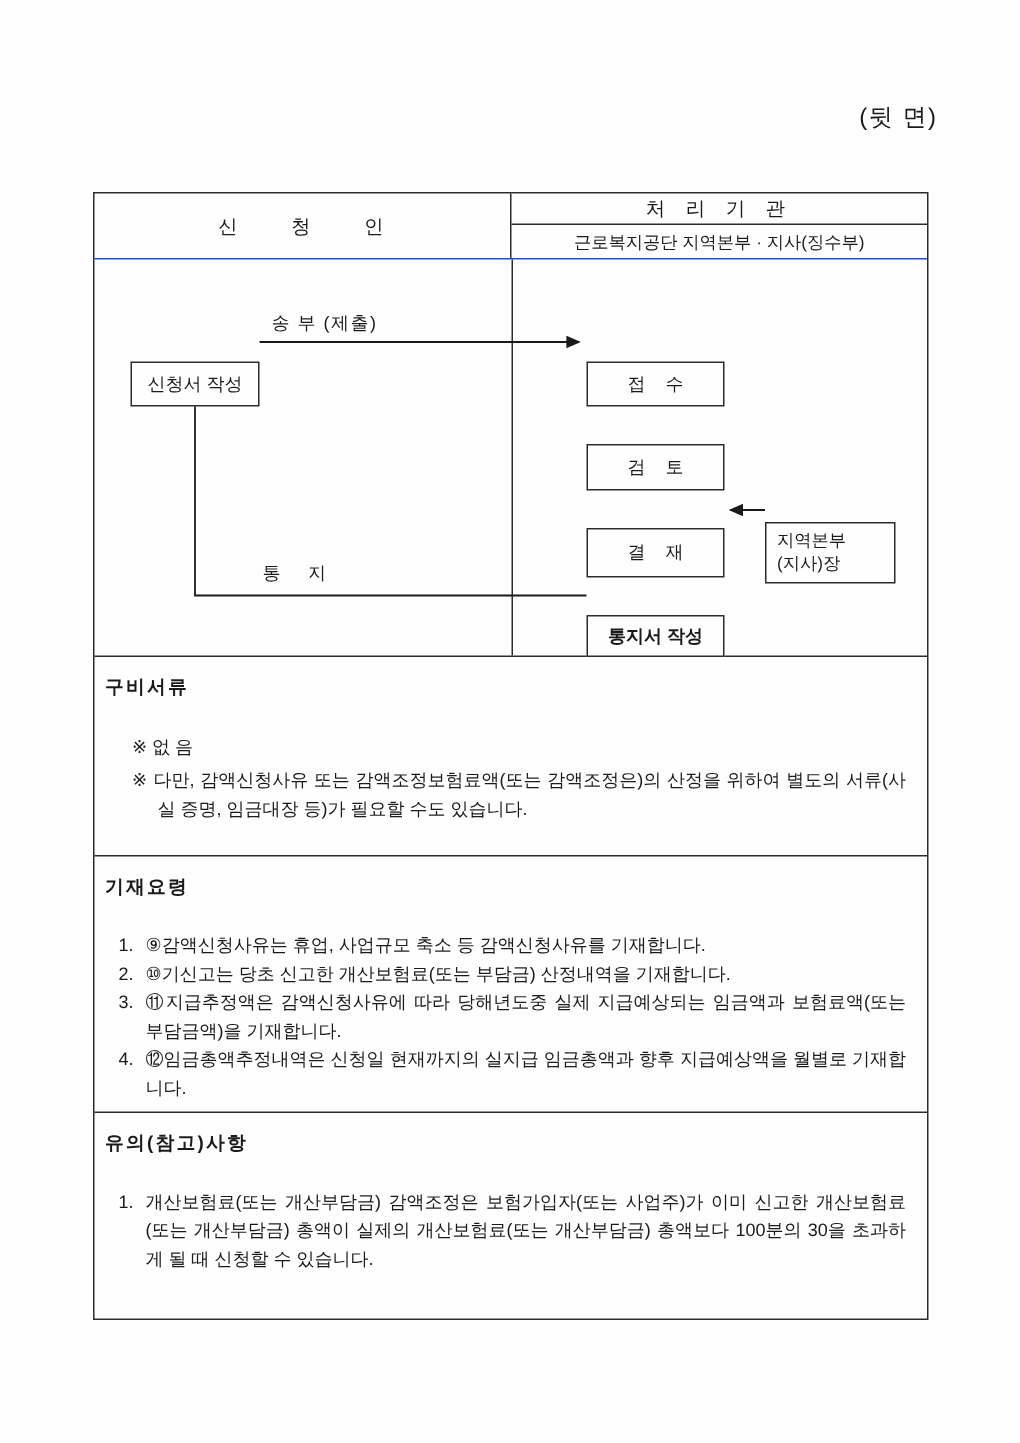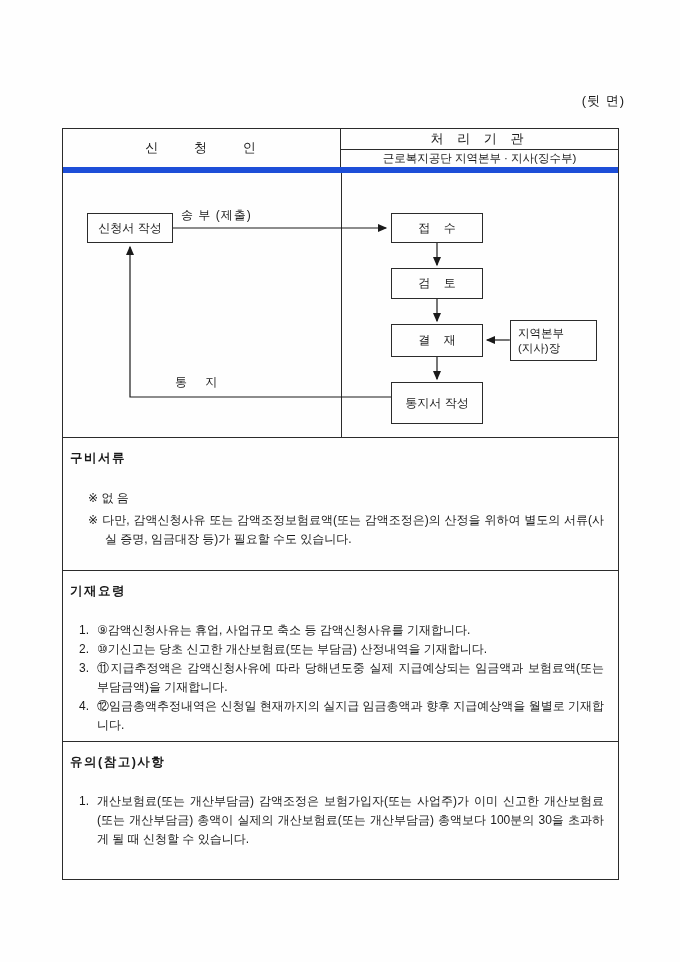--- a/index.html
+++ b/index.html
@@ -2,61 +2,61 @@
 <html><head>
 <meta charset="utf-8">
 <style>
   * { margin:0; padding:0; box-sizing:border-box; }
   html,body { background:#ffffff; }
   body { font-family:"Liberation Sans","DejaVu Sans",sans-serif; }
   .page {
     position:relative; width:680px; height:962px; margin:0 auto;
     background:#fefefe; color:#1a1a1a; font-size:12px; overflow:hidden;
   }
-  .side-note { position:absolute; top:92px; right:55px; font-size:13px; letter-spacing:1px; }
+  .side-note { position:absolute; top:68px; right:55px; font-size:16px; letter-spacing:1px; }
   .intro-note { position:absolute; top:100px; left:60px; font-size:12px; letter-spacing:0.5px; }
 
   .outer-box {
     position:absolute; left:62px; top:128px; width:557px; height:752px;
     border:1px solid #2b2b2b;
   }
 
   
   .flowchart { position:relative; width:100%; height:309px; border-bottom:1px solid #2b2b2b; }
-  .fc-header { display:flex; height:44px; border-bottom:6px solid #1d4ed8; }
+  .fc-header { display:flex; height:44px; border-bottom:1px solid #1d4ed8; }
   .fc-col-left {
     width:278px; border-right:1px solid #2b2b2b;
     display:flex; align-items:center; justify-content:center;
     white-space:pre; letter-spacing:2px; font-size:13px;
   }
   .fc-col-right { flex:1; display:flex; flex-direction:column; }
   .fc-agency {
     height:21px; border-bottom:1px solid #2b2b2b;
     display:flex; align-items:center; justify-content:center;
     letter-spacing:5px; font-size:13px; white-space:pre;
   }
   .fc-agency-sub { flex:1; display:flex; align-items:center; justify-content:center; font-size:11.5px; white-space:pre; }
 
   .fc-diagram { position:relative; width:100%; height:264px; }
   .fc-divider { position:absolute; left:278px; top:0; height:100%; border-left:1px solid #2b2b2b; }
   .fc-arrows { position:absolute; left:0; top:0; width:555px; height:264px; }
 
   .node {
     position:absolute; border:1px solid #2b2b2b; background:#fefefe;
     display:flex; align-items:center; justify-content:center;
-    white-space:pre; font-size:12px; z-index:2;
+    white-space:pre; font-size:12px; z-index:2;margin-top:28px;
   }
   .n-write   { left:24px;  top:40px;  width:86px; height:30px; }
   .n-receive { left:328px; top:40px;  width:92px; height:30px; }
   .n-review  { left:328px; top:95px;  width:92px; height:31px; }
   .n-approve { left:328px; top:151px; width:92px; height:33px; }
   .n-branch  { left:447px; top:147px; width:87px; height:41px;
                flex-direction:column; align-items:flex-start; justify-content:center;
                padding-left:7px; line-height:15px; font-size:11.5px; }
-  .n-notice  { left:328px; top:209px; width:92px; height:42px; }
+  .n-notice  { left:328px; top:209px; width:92px; height:28px;font-weight:bold; }
 
   .edge-label { position:absolute; white-space:pre; font-size:12px; background:transparent; z-index:3; }
   .el-send   { left:118px; top:34px;  width:134px; letter-spacing:1px; }
   .el-notify { left:112px; top:201px; width:85px;  letter-spacing:1px; }
 
   
   .sec { position:relative; padding-top:12px; }
   .sec-docs  { height:133px; border-bottom:1px solid #2b2b2b; }
   .sec-instr { height:171px; border-bottom:1px solid #2b2b2b; }
   .sec-notes { height:139px; }

